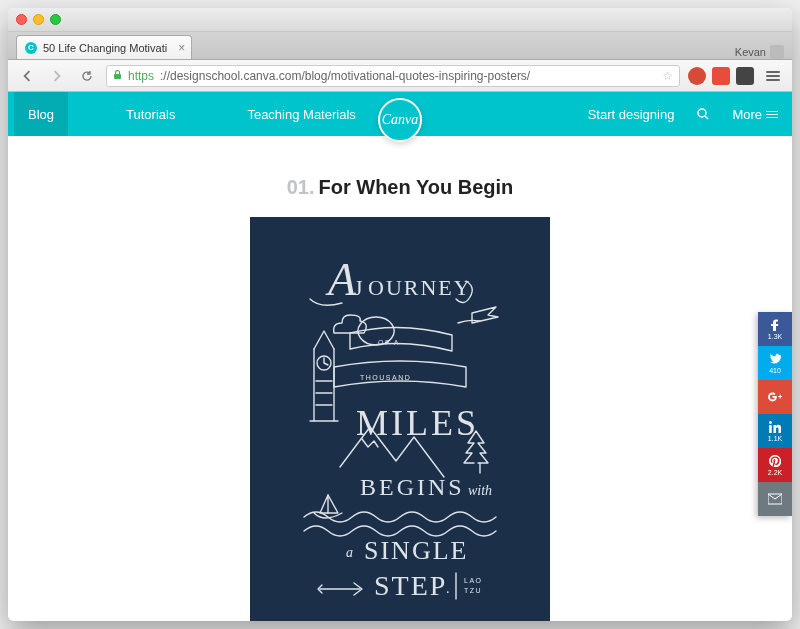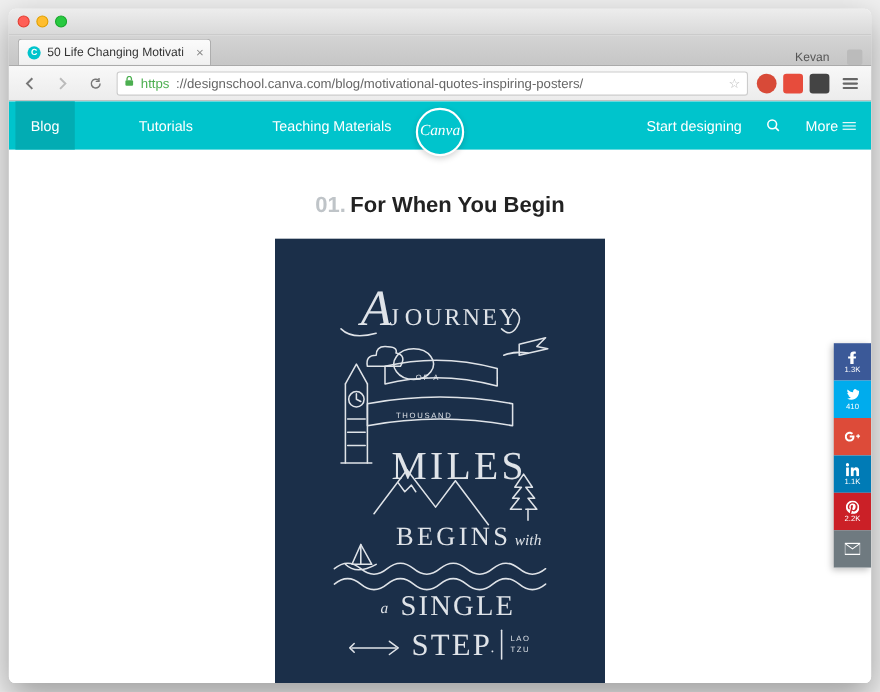--- a/index.html
+++ b/index.html
@@ -57,21 +57,21 @@
     color:#333;
     max-width:190px;
     position:relative;
   }
   .tab .favicon{width:12px;height:12px;border-radius:50%;background:#00c4cc;display:flex;align-items:center;justify-content:center;color:#fff;font-size:8px;font-weight:bold;}
   .tab .close-x{position:absolute;right:6px;top:5px;font-size:12px;color:#888;}
   .tab-title{white-space:nowrap;overflow:hidden;text-overflow:ellipsis;max-width:140px;}
   .user-chip{
     margin-left:auto; margin-right:8px;
     font-size:11px;color:#555;
-    display:flex;align-items:center;gap:16px;
+    display:flex;align-items:center;gap:4px;
   }
   .user-chip .avatar{width:14px;height:14px;background:#bbb;border-radius:2px;}
   .addrbar{
     height:32px;
     background:linear-gradient(#f8f8f8,#ececec);
     border-bottom:1px solid #bbb;
     display:flex;align-items:center;gap:8px;padding:0 8px;
   }
   .nav-btn{width:22px;height:22px;border-radius:3px;display:flex;align-items:center;justify-content:center;color:#666;}
   .urlbox{

